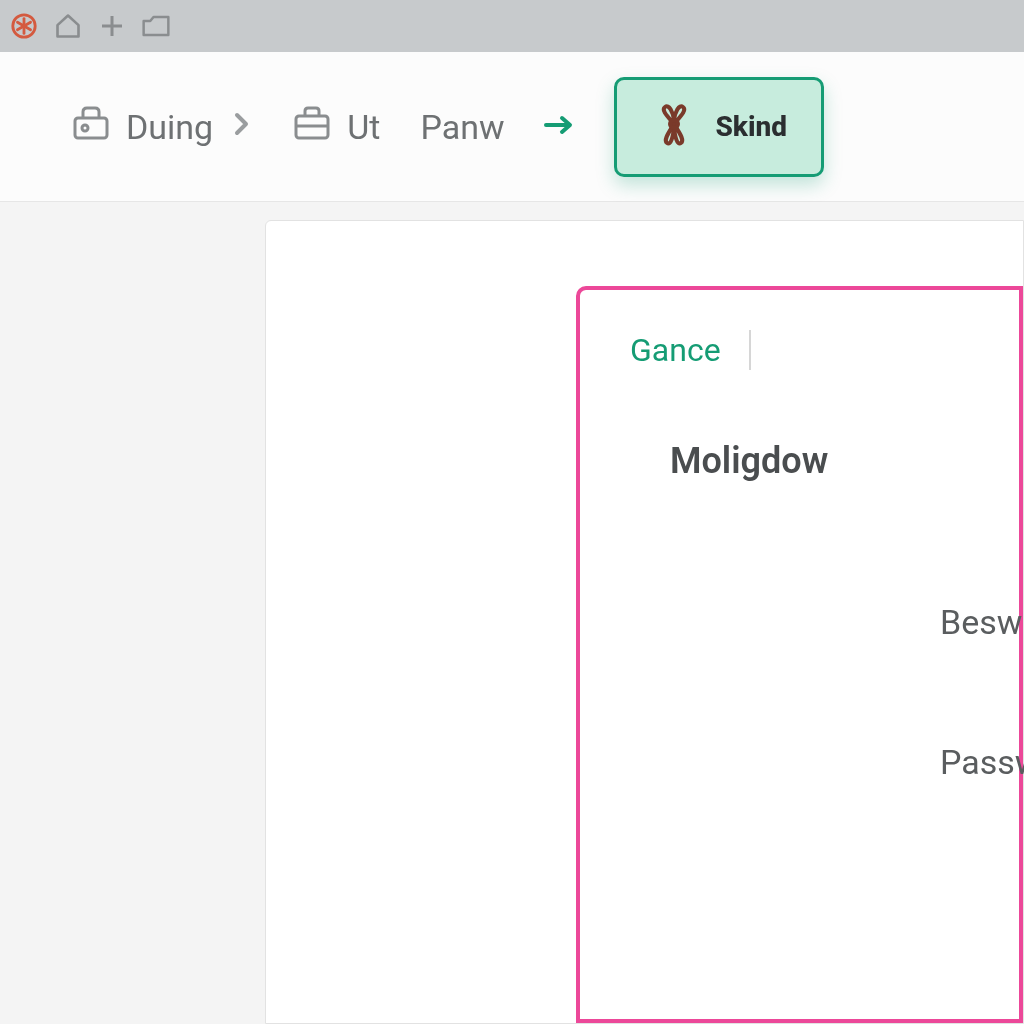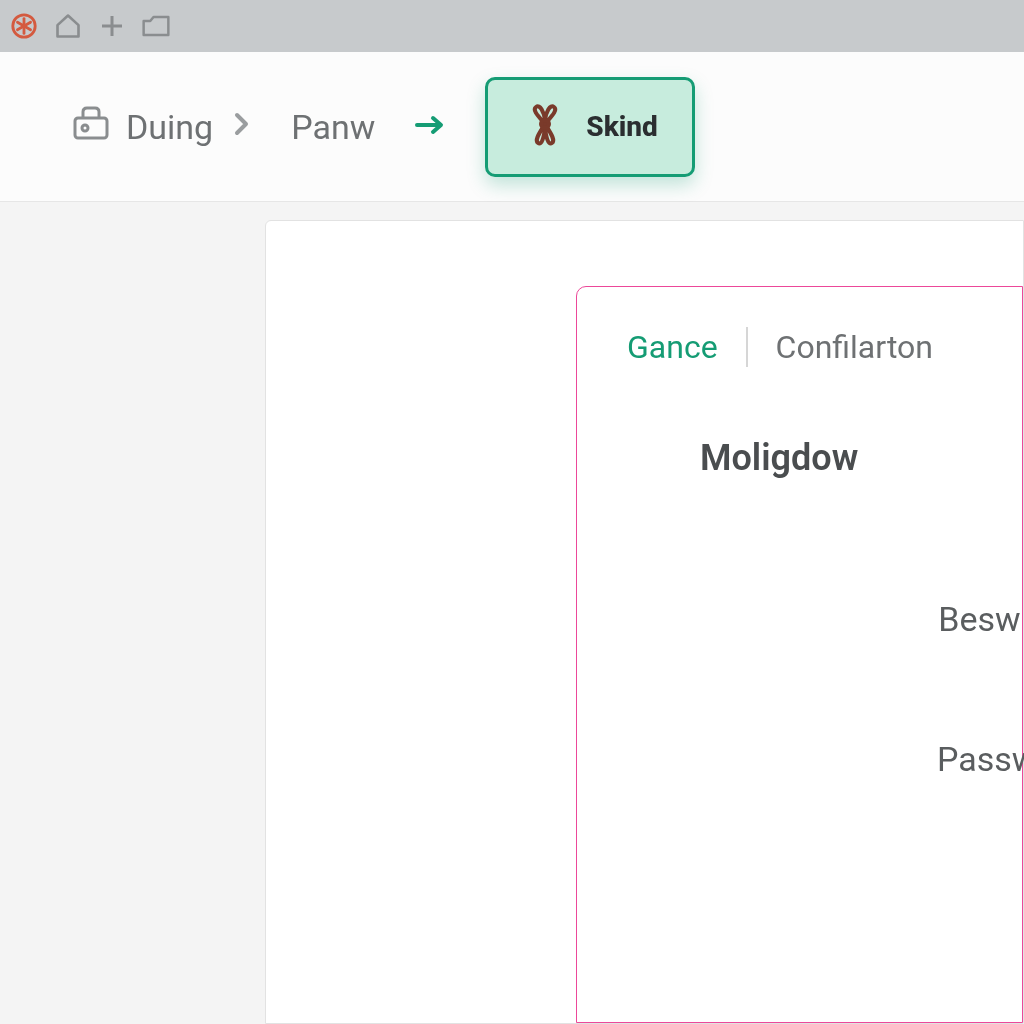--- a/index.html
+++ b/index.html
@@ -33,31 +33,31 @@
 .panel {
   position: absolute; left: 265px; top: 18px; right: 0; bottom: 0;
   background: #ffffff; border: 1px solid #e2e2e2; border-top-left-radius: 6px;
   padding: 60px 0 0 0;
 }
 
 .hint-arrow { position: absolute; left: 410px; top: 80px; color: #159c74; }
 
 .inner-panel {
   position: absolute; left: 310px; top: 65px; right: 0; bottom: 0;
-  background: #ffffff; border: 1px solid #ec4899; border-top-left-radius: 10px;
+  background: #ffffff; border: 4px solid #ec4899; border-top-left-radius: 10px;
   padding: 30px 0 0 0;
 }
 
 .inner-tabs { display: flex; align-items: center; gap: 28px; padding: 10px 50px 30px 50px; font-size: 32px; }
 .inner-tab { color: #6e7173; }
 .inner-tab.active { color: #159c74; }
 .vdiv { width: 2px; height: 40px; background: #d6d6d6; }
 
 .fields { padding: 40px 0 0 90px; }
-.field-row { display: flex; align-items: center; gap: 60px; margin-bottom: 120px; margin-left: 33px; }
+.field-row { display: flex; align-items: center; gap: 60px; margin-bottom: 120px; }
 .field-label { color: #4a4d4f; font-size: 36px; font-weight: 600; }
 .value-row { margin-bottom: 100px; padding-left: 270px; text-align: center; }
 .value-text { color: #5a5d5f; font-size: 34px; }
 
 .select-box {
   border: 2px solid #159c74; border-radius: 8px; color: #159c74;
   font-size: 34px; padding: 14px 26px; min-width: 110px;
 }
 
 
@@ -109,20 +109,30 @@
         </svg>
       </span>
       <span class="label">Duing</span>
       <span class="chev">
         <svg width="18" height="26" viewBox="0 0 18 26">
             <path d="M4 4 L13 13 L4 22" fill="none" stroke="#9a9d9f" stroke-width="4" stroke-linecap="round" stroke-linejoin="round"></path>
           </svg>
       </span>
     </div>
 
+    <div class="breadcrumb-item">
+      <span>
+        <svg width="42" height="42" viewBox="0 0 42 42" class="icon-outline">
+          <rect x="5" y="14" width="32" height="22" rx="3"></rect>
+          <path d="M14 14 L14 9 Q14 6 17 6 L25 6 Q28 6 28 9 L28 14"></path>
+          <line x1="5" y1="24" x2="37" y2="24"></line>
+        </svg>
+      </span>
+      <span class="label">Ut</span>
+    </div>
 
     <div class="breadcrumb-item">
       <span class="label">Panw</span>
     </div>
 
     <span class="arrow-right">
       <svg width="30" height="20" viewBox="0 0 30 20">
           <line x1="2" y1="10" x2="24" y2="10" stroke="#159c74" stroke-width="4" stroke-linecap="round"></line>
           <path d="M18 3 L26 10 L18 17" fill="none" stroke="#159c74" stroke-width="4" stroke-linecap="round" stroke-linejoin="round"></path>
         </svg>
@@ -151,21 +161,20 @@
         <svg width="40" height="40" viewBox="0 0 40 40">
           <line x1="6" y1="6" x2="28" y2="28" stroke="#159c74" stroke-width="6" stroke-linecap="round"></line>
           <path d="M28 14 L30 30 L14 28 Z" fill="#159c74"></path>
         </svg>
       </span>
 
       <div class="inner-panel">
         <div class="inner-tabs">
           <span class="inner-tab active">Gance</span>
           <span class="vdiv"></span>
-          <span class="inner-tab">Confilarton</span>
         </div>
 
         <div class="fields">
           <div class="field-row">
             <span class="field-label">Moligdow</span>
           </div>
 
           <div class="value-row">
             <span class="value-text">Besw</span>
           </div>

